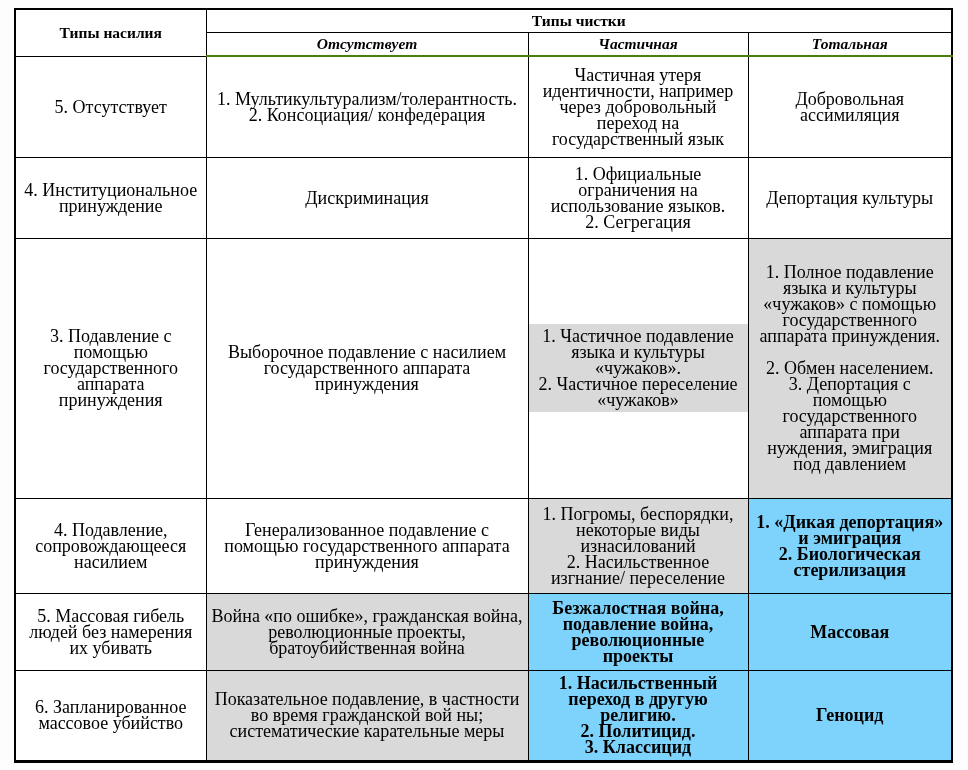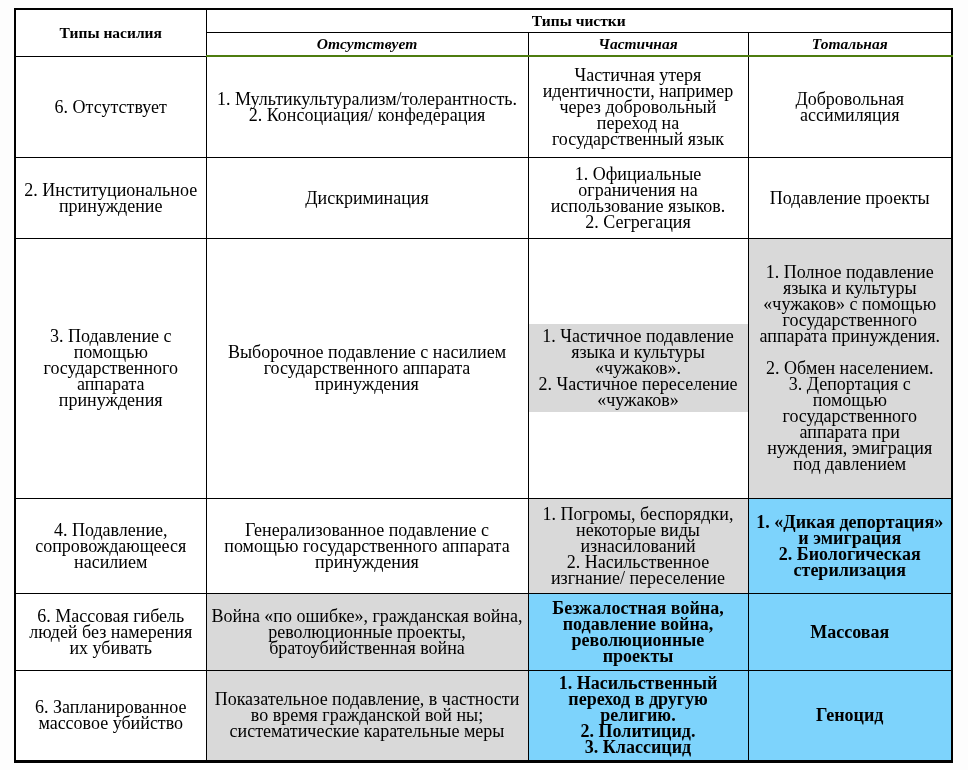--- a/index.html
+++ b/index.html
@@ -77,40 +77,40 @@
         <th colspan="3"><span class="ct">Типы чистки</span></th>
       </tr>
       <tr class="hr2">
         <th><span class="ct">Отсутствует</span></th>
         <th><span class="ct">Частичная</span></th>
         <th><span class="ct">Тотальная</span></th>
       </tr>
     </thead>
     <tbody>
       <tr class="r1">
-        <td><span class="ct">6. Отсутствует</span></td>
+        <td><span class="ct">5. Отсутствует</span></td>
         <td><span class="ct">1. Мультикультурализм/толерантность.
 2. Консоциация/ конфедерация</span></td>
         <td><span class="ct">Частичная утеря
 идентичности, например
 через добровольный
 переход на
 государственный язык</span></td>
         <td><span class="ct">Добровольная
 ассимиляция</span></td>
       </tr>
       <tr class="r2">
-        <td><span class="ct">2. Институциональное
+        <td><span class="ct">4. Институциональное
 принуждение</span></td>
         <td><span class="ct">Дискриминация</span></td>
         <td><span class="ct">1. Официальные
 ограничения на
 использование языков.
 2. Сегрегация</span></td>
-        <td><span class="ct">Подавление проекты</span></td>
+        <td><span class="ct">Депортация культуры</span></td>
       </tr>
       <tr class="r3">
         <td><span class="ct">3. Подавление с
 помощью
 государственного
 аппарата
 принуждения</span></td>
         <td><span class="ct">Выборочное подавление с насилием
 государственного аппарата
 принуждения</span></td>
@@ -146,21 +146,21 @@
 некоторые виды
 изнасилований
 2. Насильственное
 изгнание/ переселение</span></td>
         <td class="bg-dark"><span class="ct">1. «Дикая депортация»
 и эмиграция
 2. Биологическая
 стерилизация</span></td>
       </tr>
       <tr class="r5">
-        <td><span class="ct">6. Массовая гибель
+        <td><span class="ct">5. Массовая гибель
 людей без намерения
 их убивать</span></td>
         <td class="bg-light"><span class="ct">Война «по ошибке», гражданская война,
 революционные проекты,
 братоубийственная война</span></td>
         <td class="bg-dark"><span class="ct">Безжалостная война,
 подавление война,
 революционные
 проекты</span></td>
         <td class="bg-dark"><span class="ct">Массовая</span></td>

